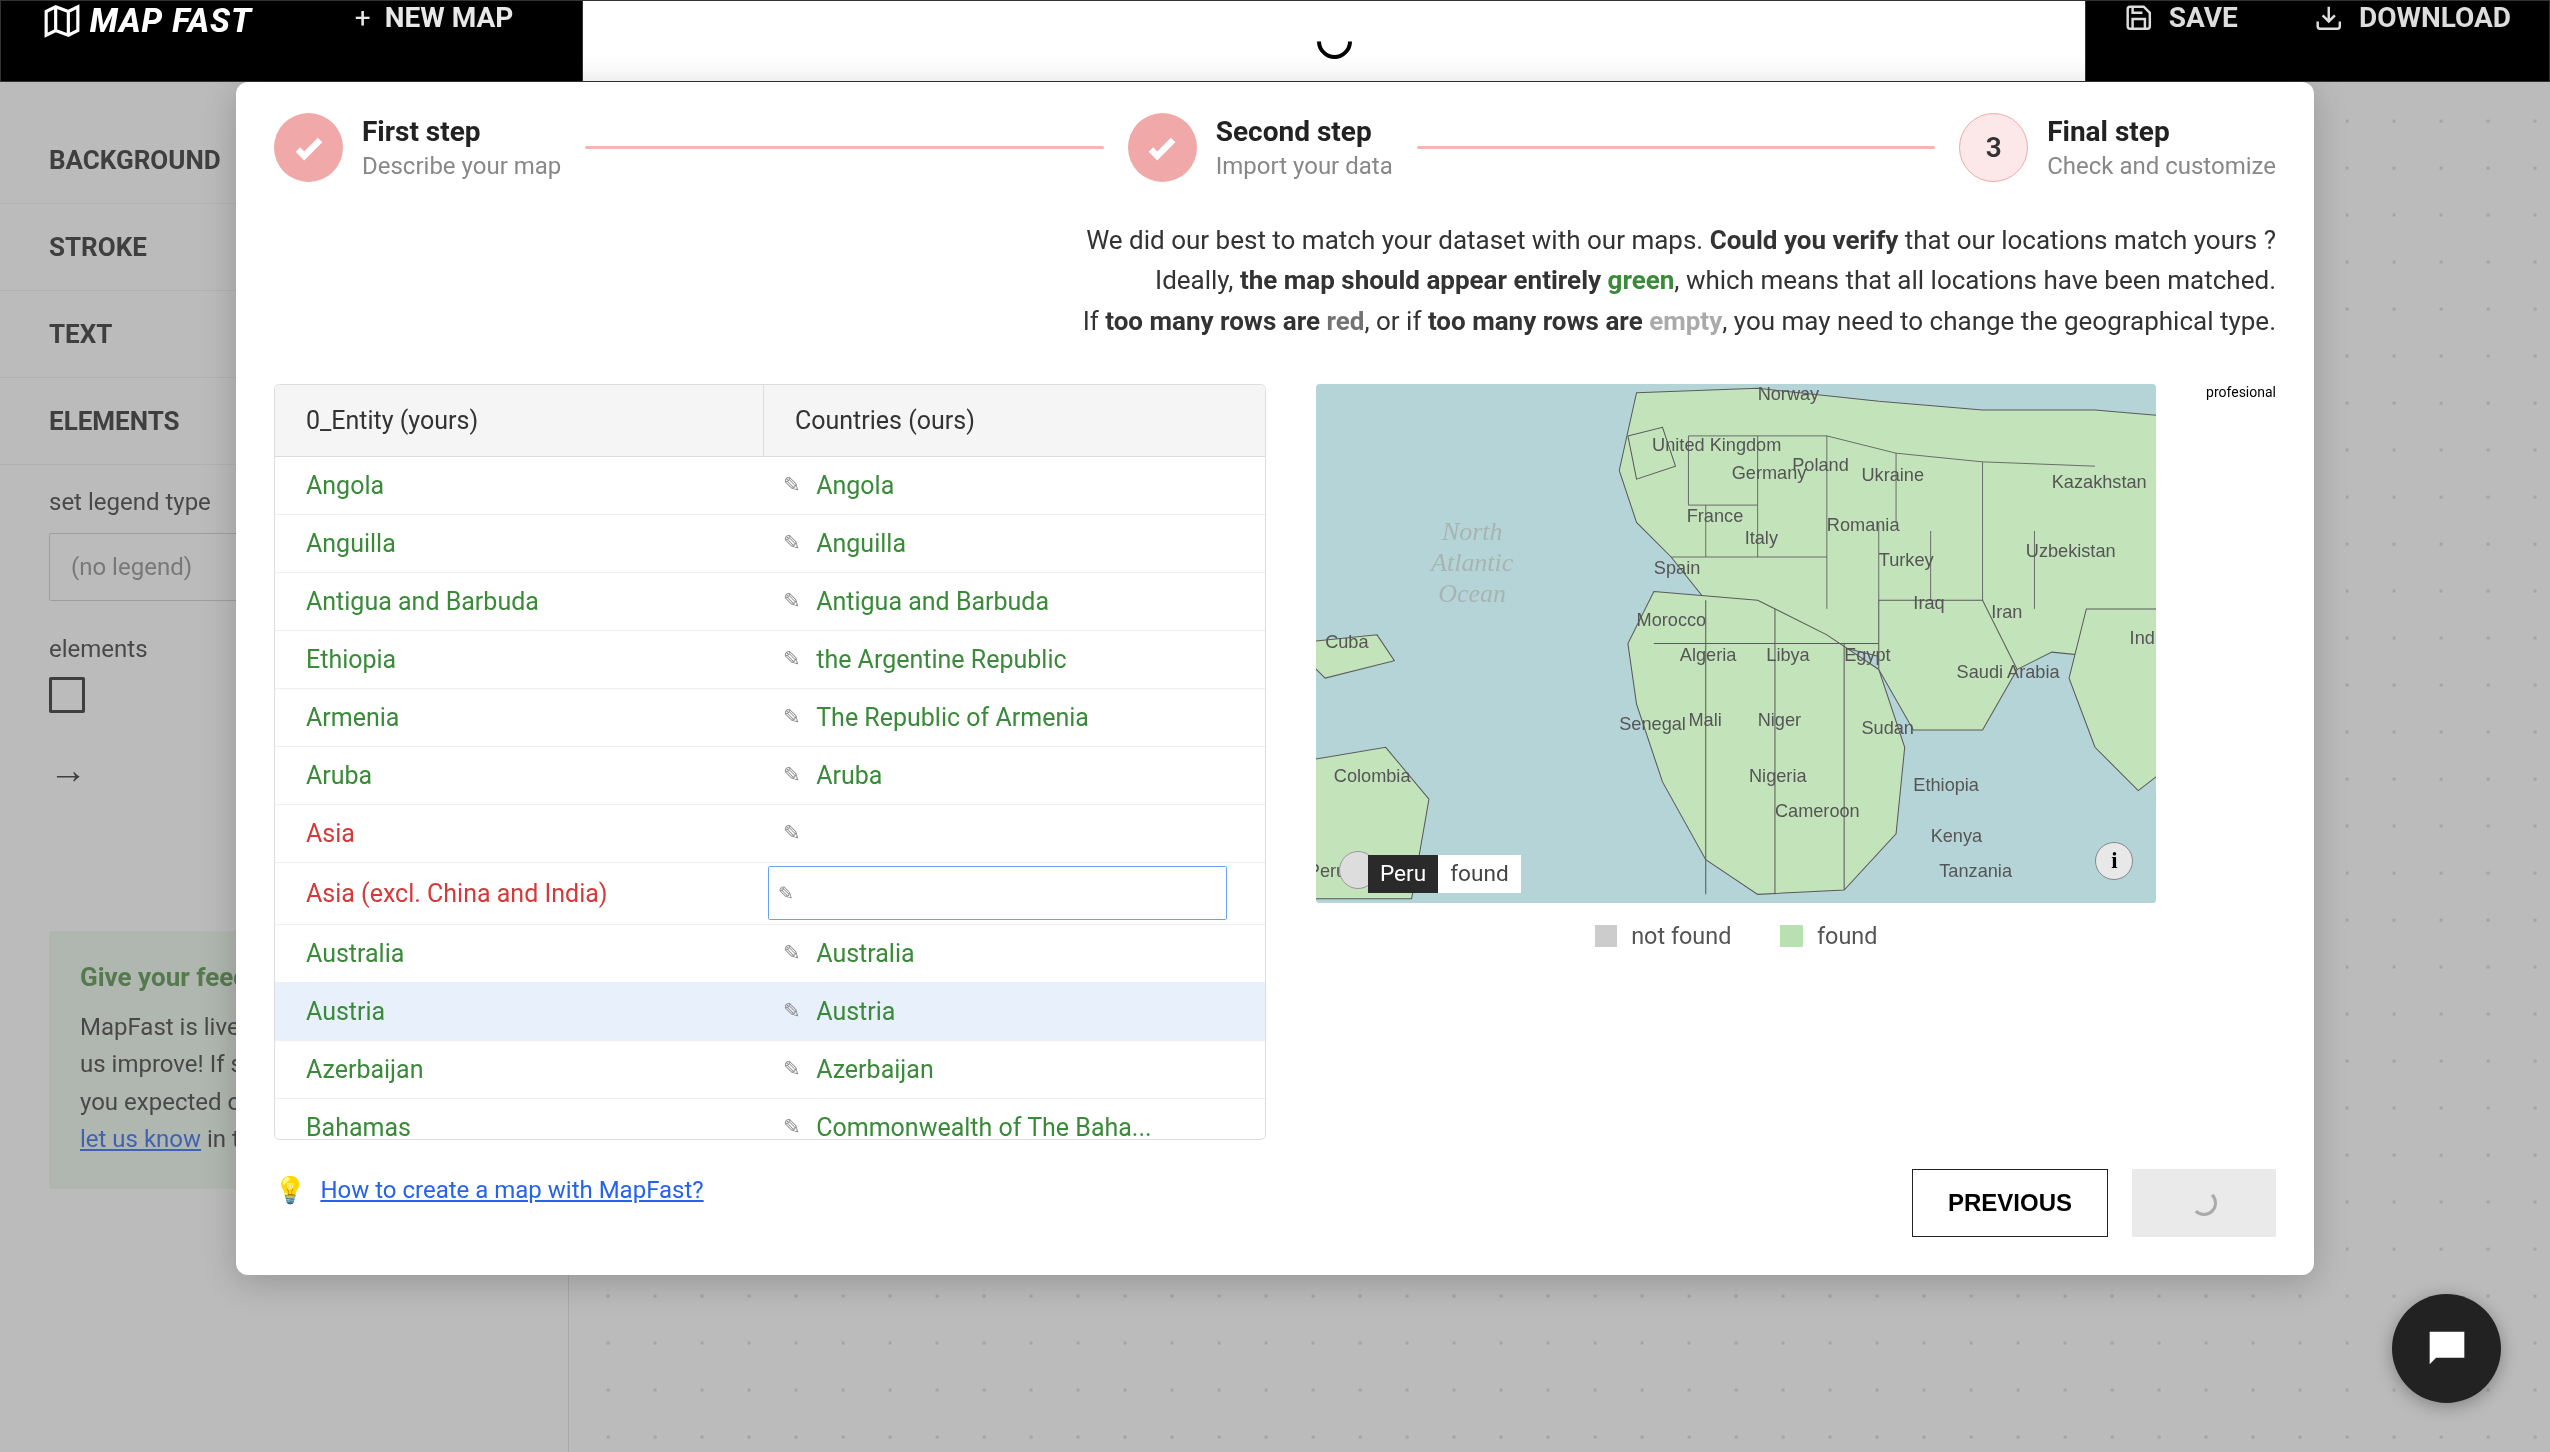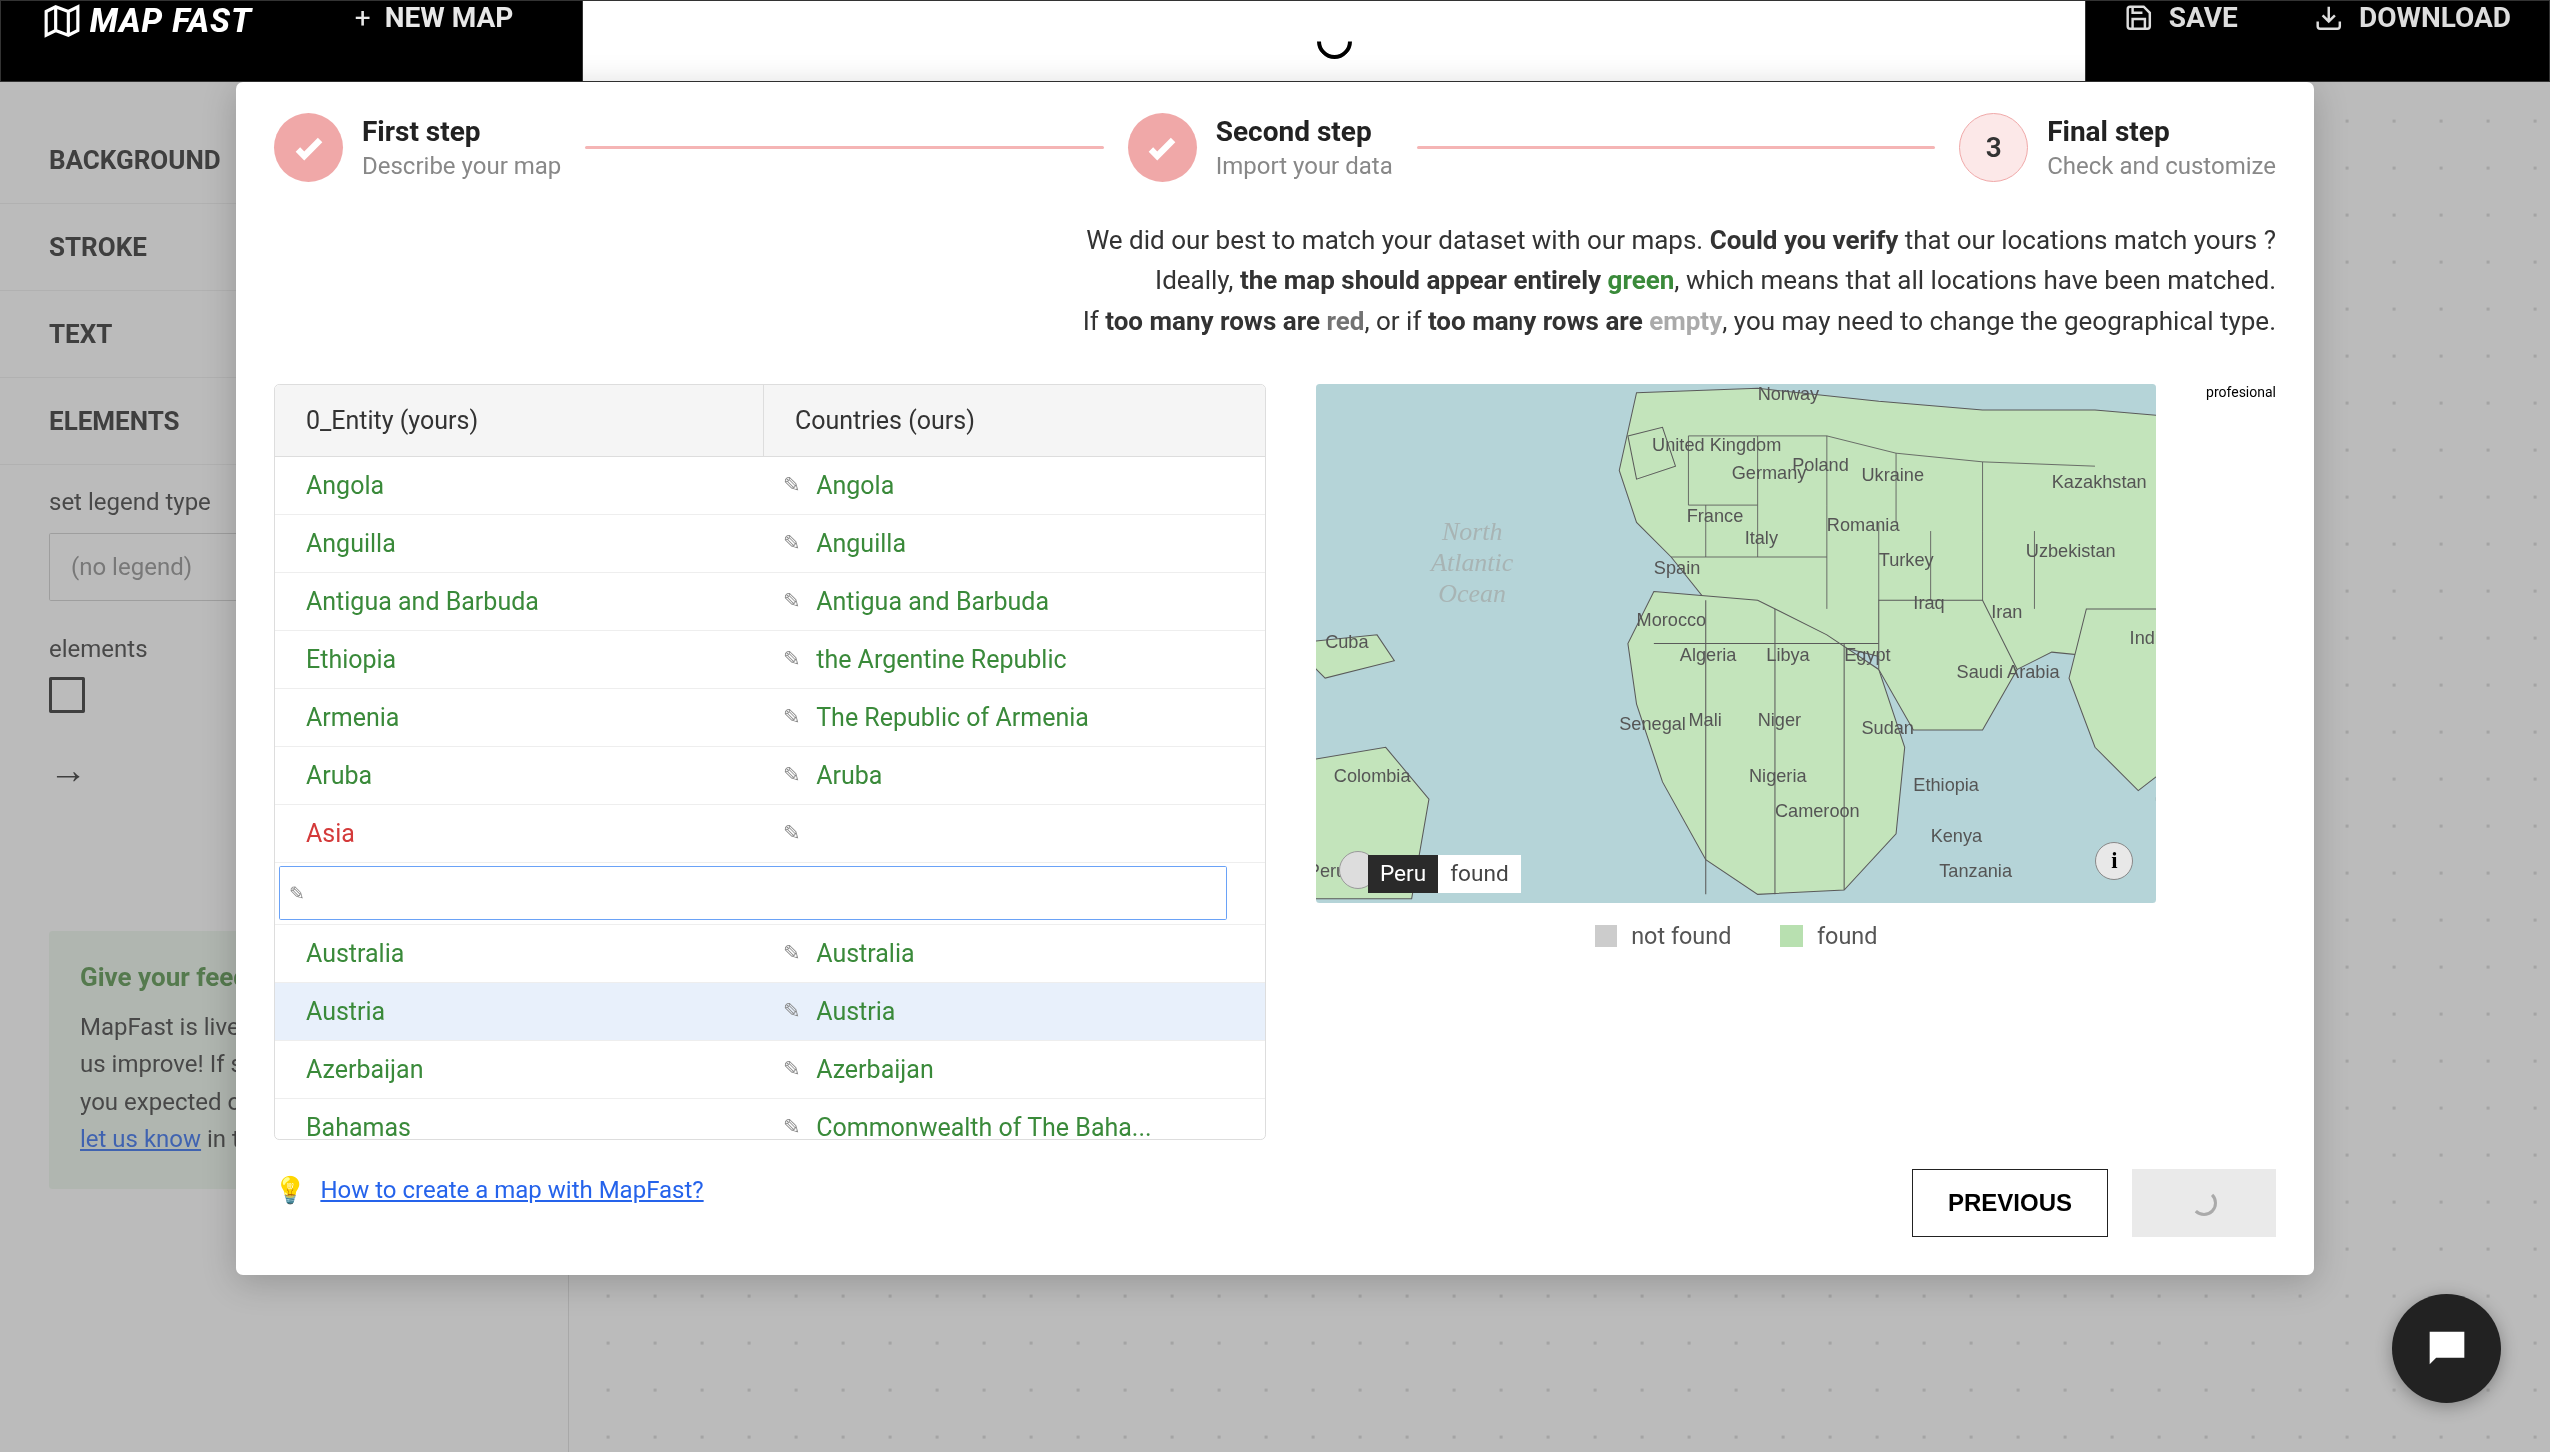--- a/index.html
+++ b/index.html
@@ -30,21 +30,21 @@
 .feedback-body { font-size: 24px; color: #333; line-height: 1.55; }
 .feedback-link { color: #2563eb; text-decoration: underline; }
 
 .canvas-area { flex: 1; position: relative; background: #fff; }
 .canvas-dots { position: absolute; inset: 0; background-image: radial-gradient(circle, #ccc 1.7px, transparent 1.7px); background-size: 47px 47px; background-position: 15.6px 15.6px; opacity: 0.8; }
 
 
 .overlay { position: absolute; inset: 82px 0 0 0; background: rgba(100,100,100,0.44); display: flex; align-items: flex-start; justify-content: center; padding-top: 0; }
 
 
-.modal { margin-top: 0; background: #fff; border-radius: 7px; width: 2078px; padding: 31px 38px 38px; box-shadow: 0 7px 35px rgba(0,0,0,0.2); }
+.modal { margin-top: 0; background: #fff; border-radius: 12px; width: 2078px; padding: 31px 38px 38px; box-shadow: 0 7px 35px rgba(0,0,0,0.2); }
 .stepper { display: flex; align-items: center; gap: 24px; margin-bottom: 38px; }
 .step { display: flex; align-items: center; gap: 19px; }
 .step-circle { width: 69px; height: 69px; border-radius: 50%; display: flex; align-items: center; justify-content: center; }
 .step-circle.done { background: #f0a8a8; color: #fff; }
 .step-circle.done svg { width: 38px; height: 38px; }
 .step-circle.num { background: #fce8e8; border: 1.7px solid #f0a8a8; color: #333; font-size: 28px; font-weight: 600; }
 .step-text { display: flex; flex-direction: column; }
 .step-title { font-size: 28px; font-weight: 700; color: #222; }
 .step-sub { font-size: 24px; color: #888; margin-top: 3.5px; }
 .step-line { flex: 1; height: 2.6px; background: #f5b5b5; border-radius: 1.7px; }
@@ -256,20 +256,21 @@
               </div>
             </div>
             <div class="tr">
               <div class="td-left red">Asia</div>
               <div class="td-right">
                 <span class="pencil">✎</span>
                 <span></span>
               </div>
             </div>
             <div class="tr input-row">
+              <div class="td-left red">Asia (excl. China and India)</div>
               <div class="td-right input-cell" style="position: relative;">
                 <span class="pencil-abs">✎</span>
                 <input style="">
               </div>
             </div>
             <div class="tr">
               <div class="td-left">Australia</div>
               <div class="td-right">
                 <span class="pencil">✎</span>
                 <span>Australia</span>

